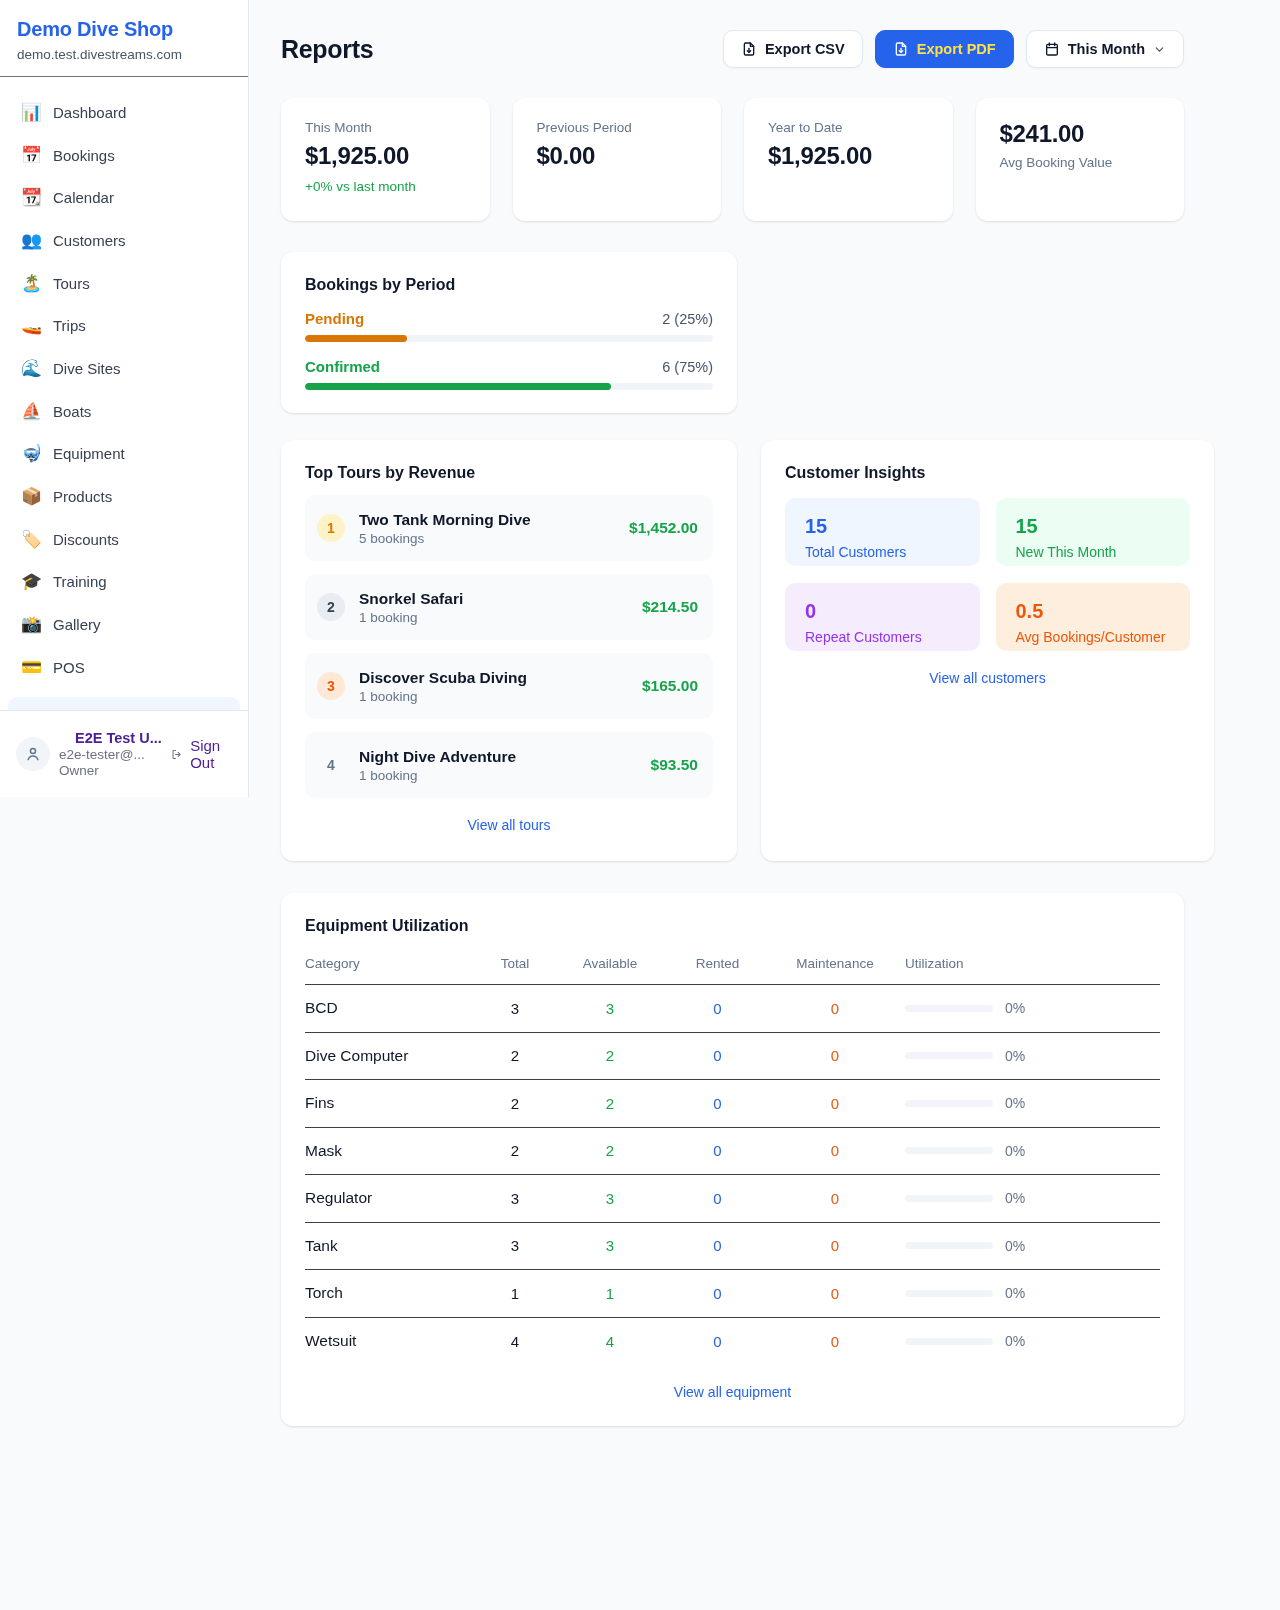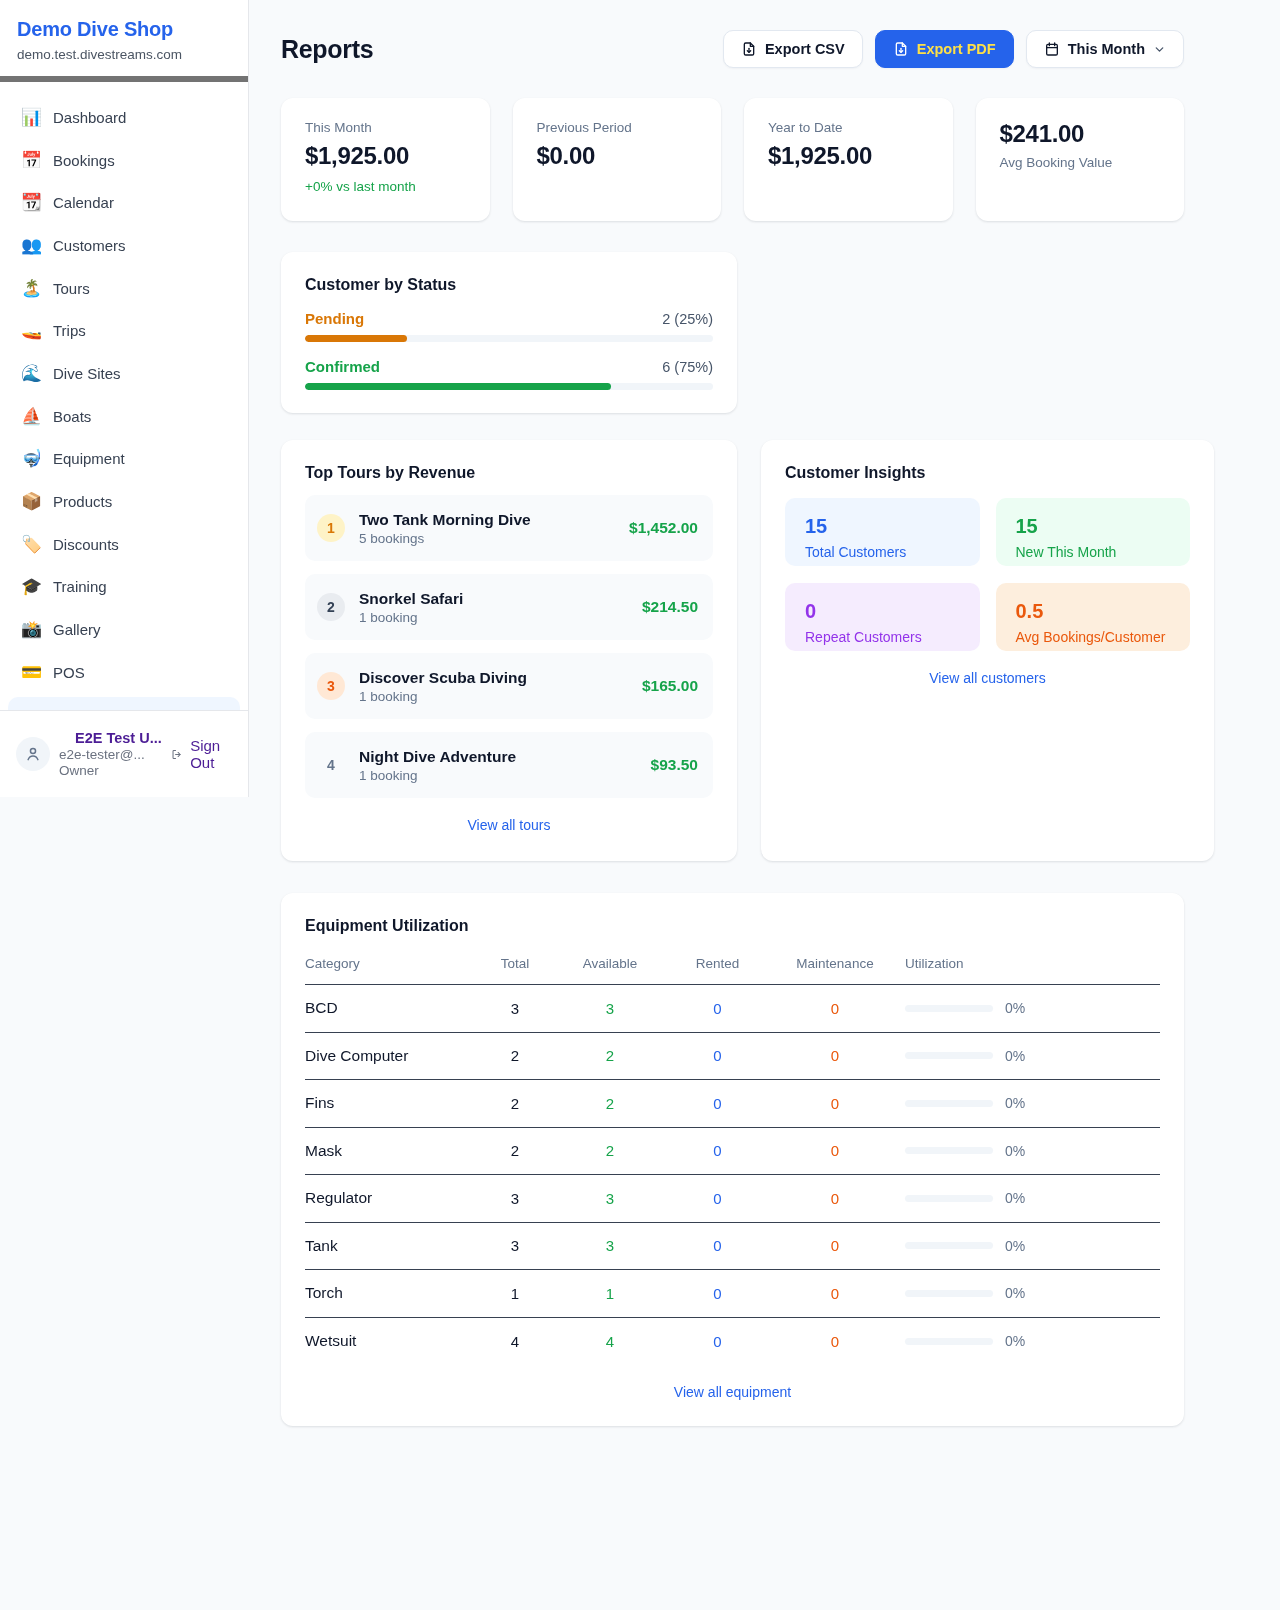--- a/index.html
+++ b/index.html
@@ -10,21 +10,21 @@
     color:#0f172a;
     position:relative;
     overflow:hidden;
   }
   
   .sidebar {
     position:absolute; left:0; top:0; width:249px; height:797px;
     background:#ffffff; border-right:1px solid #e5e7eb;
     display:flex; flex-direction:column;
   }
-  .brand { padding:18px 17px 14px 17px; border-bottom:6px solid #737373; }
+  .brand { padding:18px 17px 14px 17px; border-bottom:1px solid #737373; }
   .brand-name { color:#2563eb; font-size:20px; font-weight:bold; letter-spacing:-.2px; }
   .brand-domain { color:#4b5563; font-size:13.5px; margin-top:6px; }
   .nav { flex:1; padding:14px 8px 0 8px; overflow:hidden; position:relative; }
   .nav-item {
     display:flex; align-items:center; gap:12px;
     padding:10px 12px 10px 13px; border-radius:8px; cursor:pointer;
     height:42.7px;
   }
   .nav-icon { width:20px; font-size:17px; line-height:1; text-align:center; }
   .nav-label { font-size:15px; color:#374151; }
@@ -267,21 +267,21 @@
       <div class="stat-value">$1,925.00</div>
     </div>
     <div class="card stat-card reverse">
       <div class="stat-value">$241.00</div>
       <div class="stat-label">Avg Booking Value</div>
     </div>
   </div>
 
   <div class="charts-row">
     <div class="card status-card">
-      <div class="card-title">Customer by Status</div>
+      <div class="card-title">Bookings by Period</div>
       <div class="status-row">
         <div class="status-line">
           <span class="status-label" style="color:#d97706;">Pending</span>
           <span class="status-count">2 (25%)</span>
         </div>
         <div class="bar-track">
           <div class="bar-fill" style="background: rgb(217, 119, 6); width: 25%;"></div>
         </div>
       </div>
       <div class="status-row">

